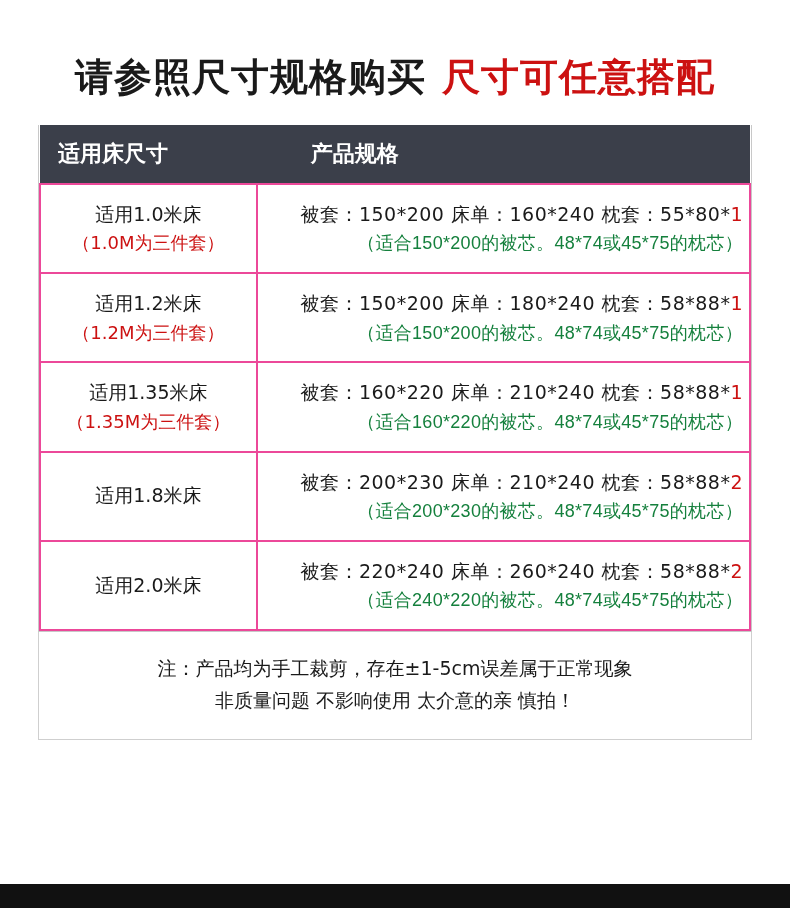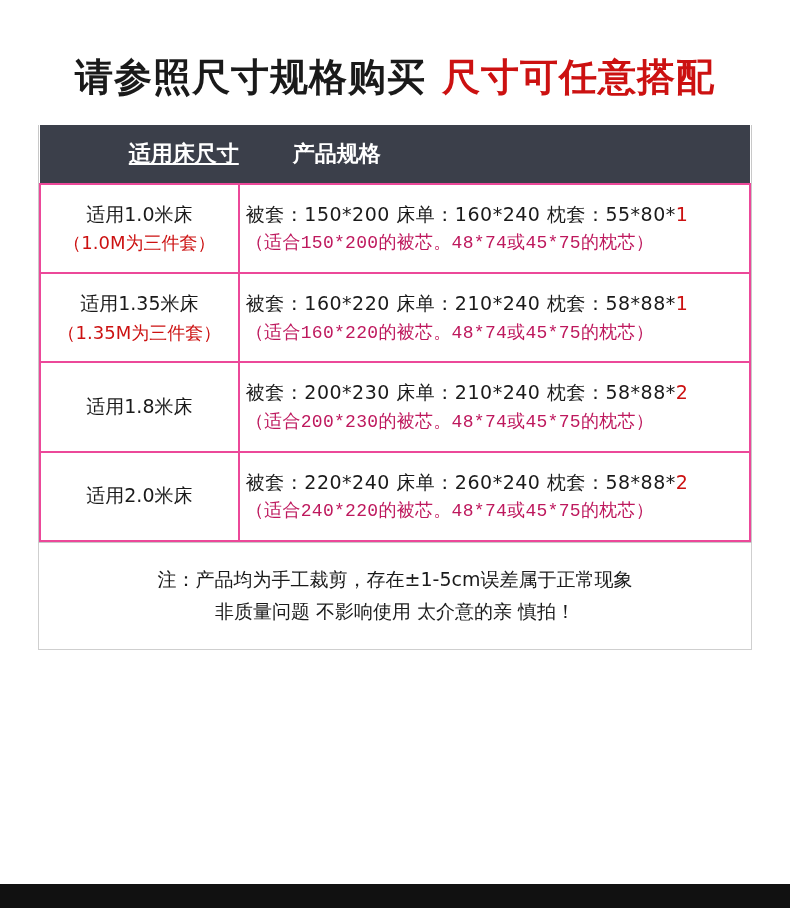--- a/index.html
+++ b/index.html
@@ -58,22 +58,22 @@
     color: #ffffff;
     font-family: "DejaVu Sans", sans-serif;
     font-size: 22px;
     font-weight: bold;
     padding: 14px 0;
     text-align: center;
     border: none;
   }
   table.spec th.col-left {
     width: 28%;
-    text-align: right;
-    text-decoration: underline;
+    padding-left: 18px;
+    text-align: left;
   }
   table.spec th.col-right {
     text-align: left;
     padding-left: 54px;
   }
   table.spec td {
     border: 2px solid #ec4899;
     vertical-align: middle;
     padding: 14px 6px;
   }
@@ -84,36 +84,37 @@
     color: #1a1a1a;
     line-height: 1.55;
   }
   td.bed .note {
     color: #cc1111;
     font-size: 18px;
     display: block;
   }
   td.spec-cell {
     padding-left: 14px;
+    text-align: right;
   }
   .line1 {
     font-family: "DejaVu Sans", sans-serif;
     font-size: 19px;
     color: #1a1a1a;
     letter-spacing: 0.5px;
     white-space: nowrap;
     line-height: 1.6;
   }
   .line1 .qty {
     color: #cc1111;
   }
   .line2 {
-    font-family: Liberation Mono, monospace;
+    font-family: Liberation Sans, sans-serif;
     font-size: 18px;
-    color: #be185d;
+    color: #15803d;
     letter-spacing: 0.3px;
     white-space: nowrap;
     line-height: 1.6;
   }
   .footnote {
     border: 1px solid #cfcfcf;
     border-top: none;
     margin: 0 38px;
     padding: 20px 10px 22px 10px;
     text-align: center;
@@ -159,20 +160,30 @@
             <span>适用1.0米床</span>
             <span class="note">（1.0M为三件套）</span>
           </td>
           <td class="spec-cell">
             <div class="line1"><span>被套：150*200  床单：160*240  枕套：55*80*</span><span class="qty">1</span></div>
             <div class="line2">（适合150*200的被芯。48*74或45*75的枕芯）</div>
           </td>
         </tr>
         <tr>
           <td class="bed">
+            <span>适用1.2米床</span>
+            <span class="note">（1.2M为三件套）</span>
+          </td>
+          <td class="spec-cell">
+            <div class="line1"><span>被套：150*200  床单：180*240  枕套：58*88*</span><span class="qty">1</span></div>
+            <div class="line2">（适合150*200的被芯。48*74或45*75的枕芯）</div>
+          </td>
+        </tr>
+        <tr>
+          <td class="bed">
             <span>适用1.35米床</span>
             <span class="note">（1.35M为三件套）</span>
           </td>
           <td class="spec-cell">
             <div class="line1"><span>被套：160*220  床单：210*240  枕套：58*88*</span><span class="qty">1</span></div>
             <div class="line2">（适合160*220的被芯。48*74或45*75的枕芯）</div>
           </td>
         </tr>
         <tr>
           <td class="bed">

